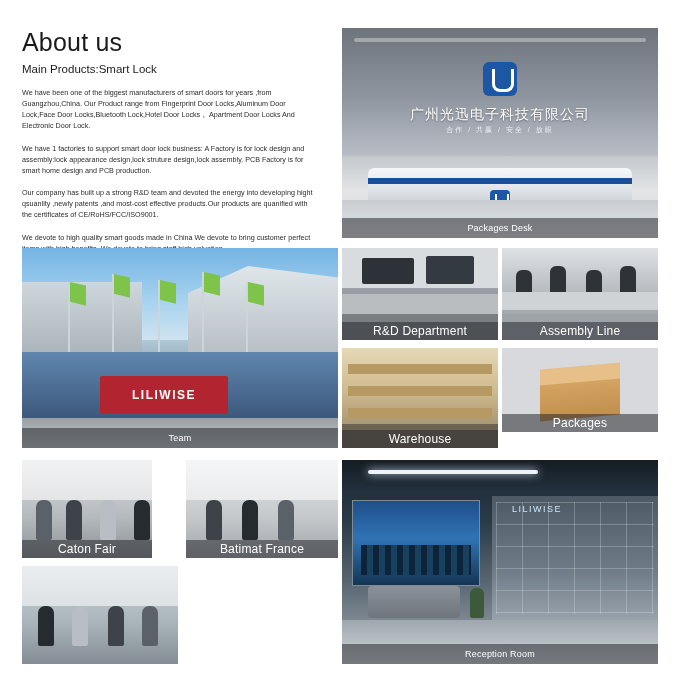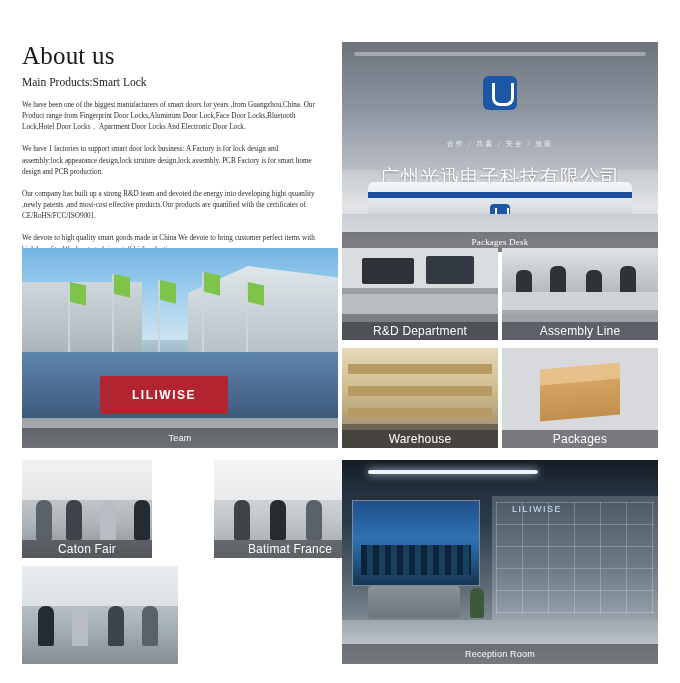--- a/index.html
+++ b/index.html
@@ -15,24 +15,23 @@
     position: relative;
     width: 680px;
     height: 683px;
     overflow: hidden;
     background: #fff;
   }
 
   
   .top-row {
     position: absolute;
-    left: 0; top: 16px;
+    left: 0; top: 2px;
     width: 680px;
     height: 242px;
-    font-family: Liberation Serif, serif;
   }
   .about-col {
     position: absolute;
     left: 22px; top: 26px;
     width: 300px;
   }
   .about-title {
     font-size: 25px;
     font-weight: normal;
     color: #1a1a1a;
@@ -96,25 +95,24 @@
     border-radius: 6px;
   }
   .rc-logo:after {
     content: "";
     position: absolute; left: 9px; top: 7px; width: 16px; height: 20px;
     border: 3px solid #fff; border-top: none; border-radius: 0 0 8px 8px;
   }
   .rc-cn {
     position: absolute; left: 0; right: 0; top: 78px;
     text-align: center;
-    font-size: 19px;
+    font-size: 14px;
     color: #ffffff;
     letter-spacing: 1px;
     text-shadow: 0 1px 2px rgba(0,0,0,.4);
-    margin-top: 44px;
   }
   .rc-cn-sub {
     position: absolute; left: 0; right: 0; top: 97px;
     text-align: center;
     font-size: 7px;
     color: #e8eef6;
     letter-spacing: 2px;
   }
   .rc-desk {
     position: absolute; left: 26px; right: 26px; top: 140px; height: 50px;
@@ -203,38 +201,38 @@
     background: linear-gradient(180deg,#e6d9b8 0%, #cdb98d 45%, #8f7f63 100%);
   }
   .wh-rack { position:absolute; left:6px; right:6px; background:#b79a63; }
   .wh-r1 { top:16px; height:10px; }
   .wh-r2 { top:38px; height:10px; }
   .wh-r3 { top:60px; height:10px; }
   .wh-floor { position:absolute; left:0; right:0; bottom:0; height:24px; background:#6e6352; }
 
   
   .packages {
-    left: 502px; top: 348px; width: 156px; height: 100px;
+    left: 502px; top: 348px; width: 156px; height: 84px;
     background: #d7d9dc;
   }
   .pk-box {
     position:absolute; left:38px; top:26px; width:80px; height:44px;
     background: linear-gradient(180deg,#d9a867 0%, #c08f4e 100%);
     transform: skewY(-5deg);
   }
   .pk-box-top {
     position:absolute; left:38px; top:18px; width:80px; height:16px;
     background: #e7c089; transform: skewY(-5deg);
   }
 
   
   .caton { left: 22px; top: 460px; width: 130px; height: 98px;
     background: linear-gradient(180deg,#dfe2e4 0%, #b3b8bc 60%, #8a9094 100%); }
   .batimat { left: 186px; top: 460px; width: 152px; height: 98px;
-    background: linear-gradient(180deg,#e8eaec 0%, #c3c7ca 60%, #a0a5a9 100%); margin-left: 28px; }
+    background: linear-gradient(180deg,#e8eaec 0%, #c3c7ca 60%, #a0a5a9 100%); }
   .dubai { left: 22px; top: 566px; width: 156px; height: 98px;
     background: linear-gradient(180deg,#cfd8de 0%, #a8b2b9 60%, #848d94 100%); }
   .hk { left: 186px; top: 566px; width: 152px; height: 98px;
     background: linear-gradient(180deg,#e4e7e9 0%, #bfc4c8 60%, #9aa0a4 100%); }
 
   .booth-wall { position:absolute; left:0; right:0; top:0; height:40px; background: rgba(255,255,255,0.55); }
   .person { position:absolute; bottom:18px; width:16px; height:40px; background:#3d4349; border-radius:7px 7px 2px 2px; }
   .person.lt { background:#5b6169; }
   .person.bl { background:#262b30; }
   .person.wh { background:#b9bec4; }

